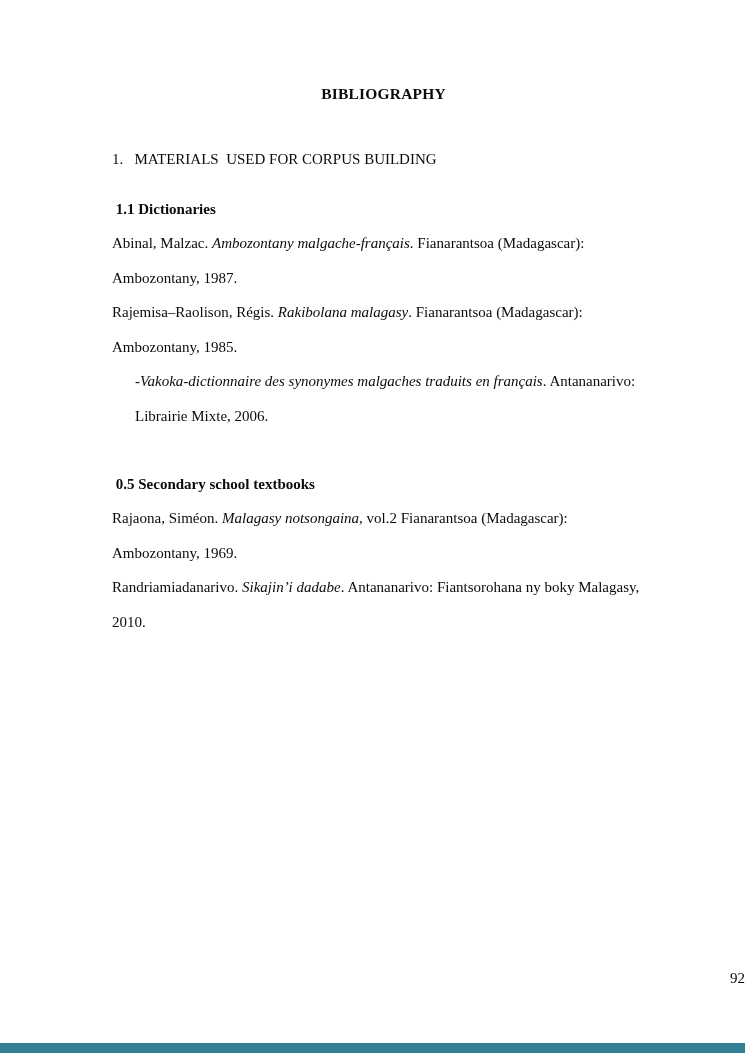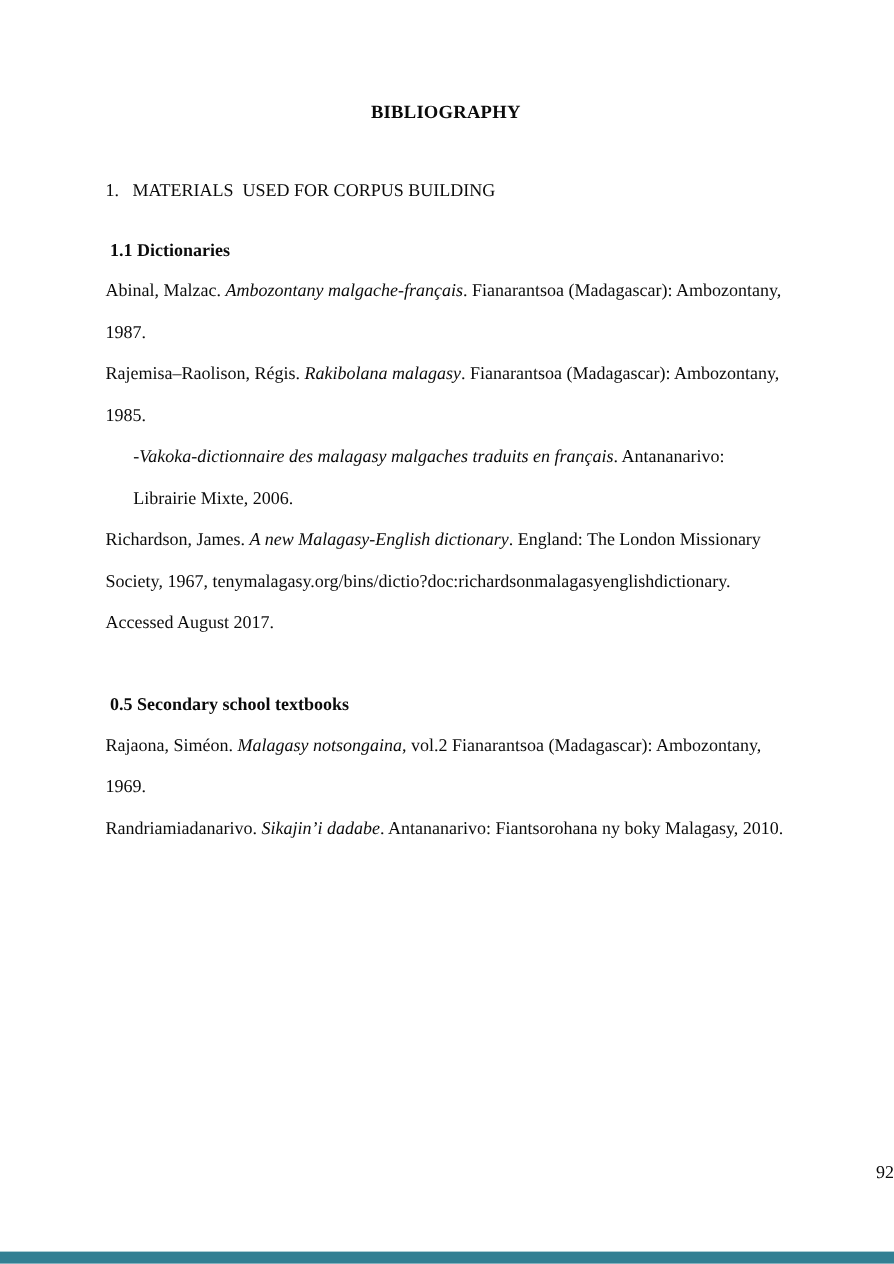--- a/index.html
+++ b/index.html
@@ -8,21 +8,21 @@
     background: #ffffff;
     font-family: "Liberation Serif", serif;
     font-size: 15px;
     color: #0b0b0b;
     position: relative;
     overflow: hidden;
   }
   .page {
     position: absolute;
     inset: 0;
-    padding: 84px 90px 0 88px;
+    padding: 84px 90px 0 112px;
   }
   .doc-title {
     text-align: center;
     font-weight: bold;
     font-size: 15.5px;
     line-height: 20px;
     margin-bottom: 38px;
     letter-spacing: 0.2px;
   }
   .section-heading {
@@ -67,22 +67,21 @@
 
   <div class="doc-title">BIBLIOGRAPHY</div>
 
   <div class="section-heading">1.   MATERIALS  USED FOR CORPUS BUILDING</div>
 
   <div class="sub-heading"> 1.1 Dictionaries</div>
 
   <div class="entries">
       <p class="entry"><span>Abinal, Malzac. </span><span class="it">Ambozontany malgache-français</span><span>. Fianarantsoa (Madagascar): Ambozontany, 1987.</span></p>
       <p class="entry"><span>Rajemisa–Raolison, Régis. </span><span class="it">Rakibolana malagasy</span><span>. Fianarantsoa (Madagascar): Ambozontany, 1985.</span></p>
-      <p class="entry indent"><span class="it">-Vakoka-dictionnaire des malagasy malgaches traduits en français</span><span>. Antananarivo: Librairie Mixte, 2006.</span></p>
-      <p class="entry"><span>Richardson, James. </span><span class="it">A new Malagasy-English dictionary</span><span>. England: The London Missionary Society, 1967, tenymalagasy.org/bins/dictio?doc:richardsonmalagasyenglishdictionary. Accessed August 2017.</span></p>
+      <p class="entry indent"><span class="it">-Vakoka-dictionnaire des synonymes malgaches traduits en français</span><span>. Antananarivo: Librairie Mixte, 2006.</span></p>
     </div>
 
   <div class="sub-heading spaced"> 0.5 Secondary school textbooks</div>
 
   <div class="entries">
       <p class="entry"><span>Rajaona, Siméon. </span><span class="it">Malagasy notsongaina</span><span>, vol.2 Fianarantsoa (Madagascar): Ambozontany, 1969.</span></p>
       <p class="entry"><span>Randriamiadanarivo. </span><span class="it">Sikajin’i dadabe</span><span>. Antananarivo: Fiantsorohana ny boky Malagasy, 2010.</span></p>
     </div>
 
   <div class="page-number">92</div>

